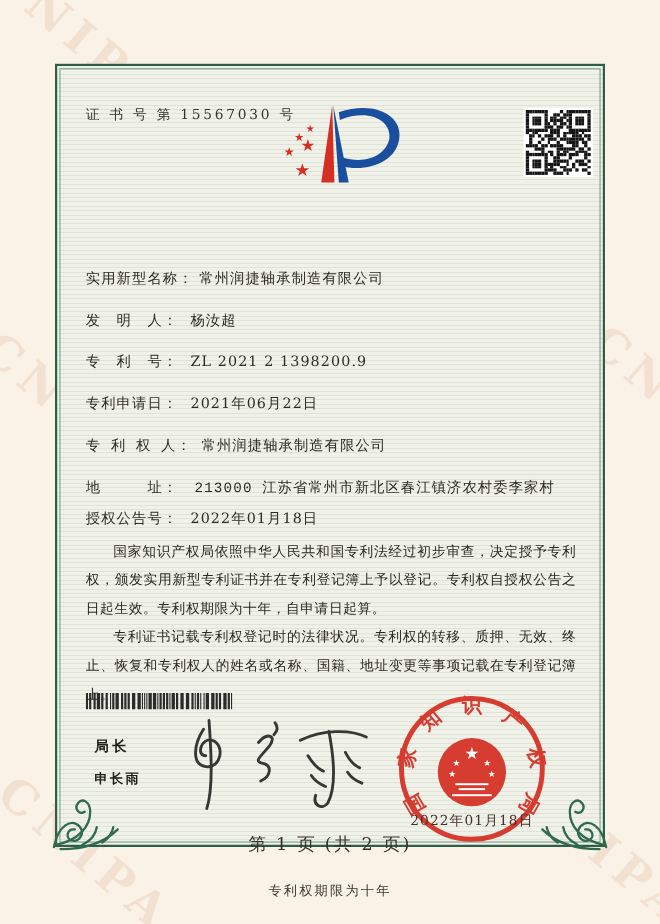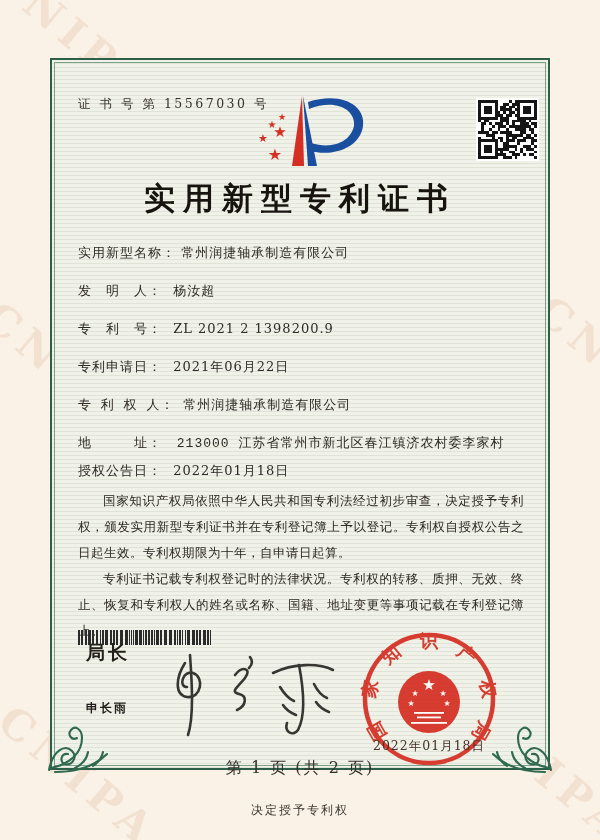--- a/index.html
+++ b/index.html
@@ -48,21 +48,21 @@
     position:absolute; left:26px; right:24px; top:428px;
     font-size:12.5px; line-height:26px; letter-spacing:0.5px; color:#2c2823;
     text-align:justify;
   }
   .para{text-indent:2em; margin:0;}
   .barcode{
     position:absolute; left:26px; top:570px; width:165px; height:15px;
     display:inline-flex; align-items:stretch; overflow:hidden;
   }
   .barcode div{height:100%; background:#2b2b2b; flex:none;}
-  .signer-title{position:absolute; left:34px; top:580px; font-size:19px; letter-spacing:3px; color:#23201c; font-weight:bold;}
+  .signer-title{position:absolute; left:34px; top:610px; font-size:13px; letter-spacing:3px; color:#23201c; font-weight:bold;}
   .signer-name{position:absolute; left:34px; top:640px; font-size:12px; letter-spacing:2px; color:#23201c; font-weight:bold;}
   .sig{position:absolute; left:95px; top:583px;}
   .seal{position:absolute; left:306px; top:568px;}
   .footer{
     position:absolute; left:0; top:698px; width:100%; text-align:center;
     font-size:16px; letter-spacing:2px; color:#35302a;
   }
   .contnote{
     position:absolute; left:0; top:802px; width:100%; text-align:center;
     font-size:12px; letter-spacing:2px; color:#3c3833;
@@ -537,21 +537,20 @@
         <div class="on"></div>
         <div></div>
         <div></div>
         <div></div>
         <div></div>
         <div></div>
         <div></div>
         <div class="on"></div>
       </div>
 
-    <div class="title">实用新型专利证书</div>
 
     <div class="fields">
       <div class="frow" style="top:0;">
         <span class="flabel">实用新型名称：</span>
         <span class="fvalue">常州润捷轴承制造有限公司</span>
       </div>
       <div class="frow" style="top:38px;">
         <span class="flabel">发　明　人：</span>
         <span class="fvalue">杨汝超</span>
       </div>
@@ -565,21 +564,21 @@
       </div>
       <div class="frow" style="top:152px;font-family:Liberation Mono, monospace;">
         <span class="flabel">专 利 权 人：</span>
         <span class="fvalue">常州润捷轴承制造有限公司</span>
       </div>
       <div class="frow" style="top:190px;font-family:Liberation Mono, monospace;">
         <span class="flabel">地　　　址：</span>
         <span class="fvalue">213000 江苏省常州市新北区春江镇济农村委李家村</span>
       </div>
       <div class="frow" style="top:218px;">
-        <span class="flabel">授权公告日：</span>
+        <span class="flabel">授权公告号：</span>
         <span class="fvalue">2022年01月18日</span>
       </div>
     </div>
 
     <div class="paras">
       <p class="para">国家知识产权局依照中华人民共和国专利法经过初步审查，决定授予专利权，颁发实用新型专利证书并在专利登记簿上予以登记。专利权自授权公告之日起生效。专利权期限为十年，自申请日起算。</p>
       <p class="para">专利证书记载专利权登记时的法律状况。专利权的转移、质押、无效、终止、恢复和专利权人的姓名或名称、国籍、地址变更等事项记载在专利登记簿上。</p>
     </div>
 
     <div class="barcode">
@@ -681,15 +680,15 @@
       <g fill="none" stroke="#2f6a4e" stroke-width="2.1" stroke-linecap="round">
         <path d="M4,76 C8,56 20,50 27,57 C33,63 27,72 20,70 C14,68 16,59 23,60"></path>
         <path d="M6,74 C26,70 37,58 37,44 C37,35 30,31 26,36 C22,41 27,47 32,44"></path>
         <path d="M10,78 C32,78 50,72 62,60"></path>
         <path d="M30,74 C38,70 42,64 43,58"></path>
         <path d="M48,72 C54,68 57,63 58,58"></path>
       </g>
     </svg>
   </div>
 
-  <div class="contnote">决定授予专利权</div>
+  <div class="contnote">专利权期限为十年</div>
 
 </div>
 
 </body></html>

